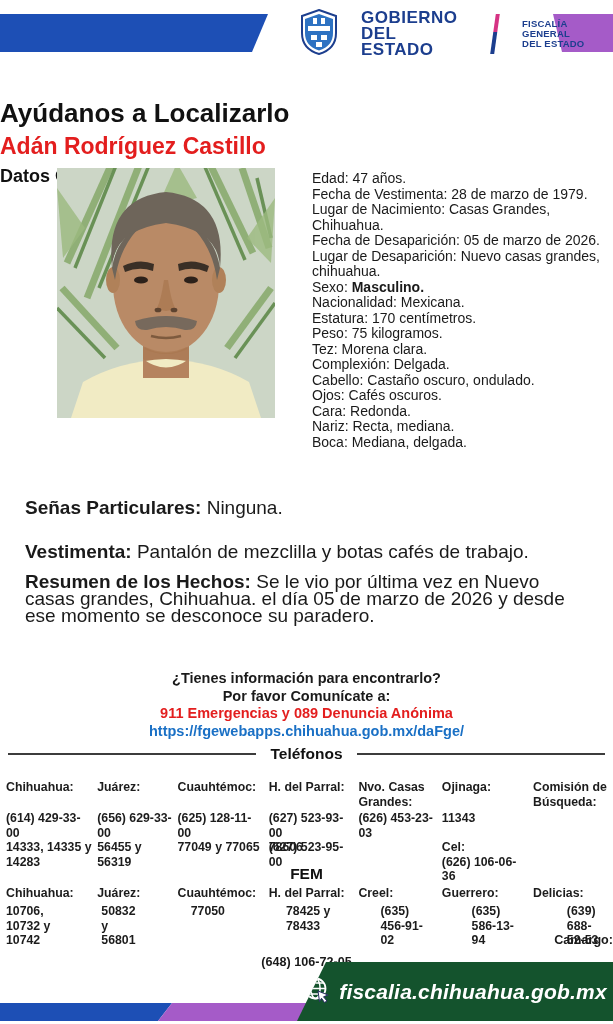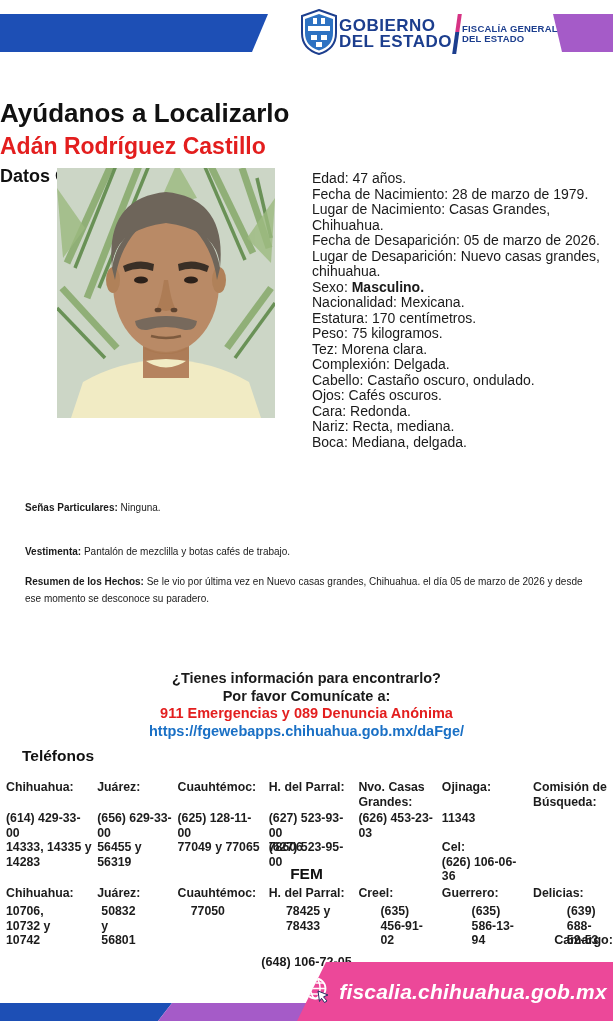--- a/index.html
+++ b/index.html
@@ -15,21 +15,21 @@
     background:#1d4fb5;
     clip-path:polygon(0 0,100% 0,calc(100% - 16px) 100%,0 100%);
   }
   .bar-purple {
     position:absolute; right:0; top:14px; width:60px; height:38px;
     background:#a55bc8;
     clip-path:polygon(0 0,100% 0,100% 100%,9px 100%);
   }
   .logo-group {
     position:absolute; left:300px; top:8px; height:52px;
-    display:flex; align-items:center; gap:1px;
+    display:flex; align-items:center; gap:23px;
   }
   .brand-primary {
     font-weight:bold; color:#1c3e8e; font-size:17px; line-height:0.95;
     letter-spacing:0.5px; text-transform:uppercase;
   }
   .brand-divider {
     width:4px; height:40px; margin:0 2px;
     background:linear-gradient(to bottom,#d63384 0 45%, #1c3e8e 45% 100%);
     transform:skewX(-8deg);
   }
@@ -46,33 +46,33 @@
   .photo { position:absolute; left:57px; top:168px; width:218px; height:250px; }
   .photo svg { display:block; width:100%; height:100%; }
   
   .fields {
     position:absolute; left:312px; top:171px; width:289px;
     font-size:14px; line-height:15.5px;
   }
   .field b { font-weight:normal; }
   .field .bold-val { font-weight:bold;text-align:center; }
   
-  .note { position:absolute; left:25px; width:566px; font-size:10px; line-height:17px; }
+  .note { position:absolute; left:25px; width:566px; font-size:19px; line-height:17px; }
   .note b { font-weight:bold; }
   .note-senas { top:499px; }
   .note-vestimenta { top:543px; }
   .note-resumen { top:573px; }
   
   .contact { position:absolute; top:670px; left:0; width:100%; text-align:center;
              font-size:14.5px; font-weight:bold; line-height:17.5px; }
   .contact .c-red { color:#e31e1e; }
   .contact .c-blue { color:#1a70c5; cursor:pointer; }
   
   .tel-divider { position:absolute; top:745px; left:8px; right:8px;
-                 display:flex; align-items:flex-start;flex-direction:column; }
+                 display:flex; align-items:center; }
   .tel-divider .rule { flex:1; height:0; border-top:2.5px solid #3c3c3c; }
   .tel-divider .tel-label { margin:0 14px; font-size:15.5px; font-weight:bold; color:#111; }
   
   .grid7 {
     position:absolute; left:6px; right:6px;
     display:grid;
     grid-template-columns: 1.12fr 0.98fr 1.12fr 1.1fr 1.02fr 1.12fr 0.95fr;
     column-gap:4px; 
   }
   .grid7 .cell { font-size:12.3px; font-weight:bold; color:#1c1c1c;
@@ -88,21 +88,21 @@
                    font-size:12.6px; font-weight:bold; }
   .camargo-value { position:absolute; top:955px; left:0; width:100%; text-align:center;
                    font-size:12.6px; font-weight:bold; }
   
   .strip-blue { position:absolute; left:0; top:1003px; width:172px; height:18px;
                 background:#1d4fb5; clip-path:polygon(0 0,100% 0,calc(100% - 14px) 100%,0 100%); }
   .strip-purple { position:absolute; left:158px; top:1003px; width:150px; height:18px;
                   background:#a55bc8; clip-path:polygon(14px 0,100% 0,calc(100% - 9px) 100%,0 100%); }
   .footer-banner {
     position:absolute; left:297px; top:962px; width:316px; height:59px;
-    background:#ec4899; clip-path:polygon(29px 0,100% 0,100% 100%,0 100%);
+    background:#14532d; clip-path:polygon(29px 0,100% 0,100% 100%,0 100%);
     display:flex; align-items:center; justify-content:center; gap:9px;
   }
   .footer-site {
     color:#ffffff; font-size:21px; font-weight:bold; font-style:italic;
     letter-spacing:0.2px;
   }
 </style>
 </head>
 <body>
 
@@ -188,21 +188,21 @@
       <ellipse cx="117" cy="142" rx="3.4" ry="2.3" fill="#5d4330"></ellipse>
 
       <path d="M78 153 Q109 143 140 153 Q139 163 128 162 Q109 156 90 162 Q79 163 78 153 Z" fill="#77695c"></path>
       <path d="M94 168 Q109 172 124 168" stroke="#7d5a3e" stroke-width="2.5" fill="none"></path>
       <path d="M88 180 Q109 190 130 180" stroke="#a8764f" stroke-width="2" fill="none" opacity="0.6"></path>
     </svg>
   </div>
 
   <div class="fields">
     <div class="field"><b>Edad:</b><span> 47 años.</span></div>
-    <div class="field"><b>Fecha de Nacimiento:</b><span> 28 de marzo de 1979.</span></div>
+    <div class="field"><b>Fecha de Vestimenta:</b><span> 28 de marzo de 1979.</span></div>
     <div class="field"><b>Lugar de Nacimiento:</b><span> Casas Grandes, Chihuahua.</span></div>
     <div class="field"><b>Fecha de Desaparición:</b><span> 05 de marzo de 2026.</span></div>
     <div class="field"><b>Lugar de Desaparición:</b><span> Nuevo casas grandes, chihuahua.</span></div>
     <div class="field"><b>Sexo:</b><span class="bold-val"> Masculino.</span></div>
     <div class="field"><b>Nacionalidad:</b><span> Mexicana.</span></div>
     <div class="field"><b>Estatura:</b><span> 170 centímetros.</span></div>
     <div class="field"><b>Peso:</b><span> 75 kilogramos.</span></div>
     <div class="field"><b>Tez:</b><span> Morena clara.</span></div>
     <div class="field"><b>Complexión:</b><span> Delgada.</span></div>
     <div class="field"><b>Cabello:</b><span> Castaño oscuro, ondulado.</span></div>

